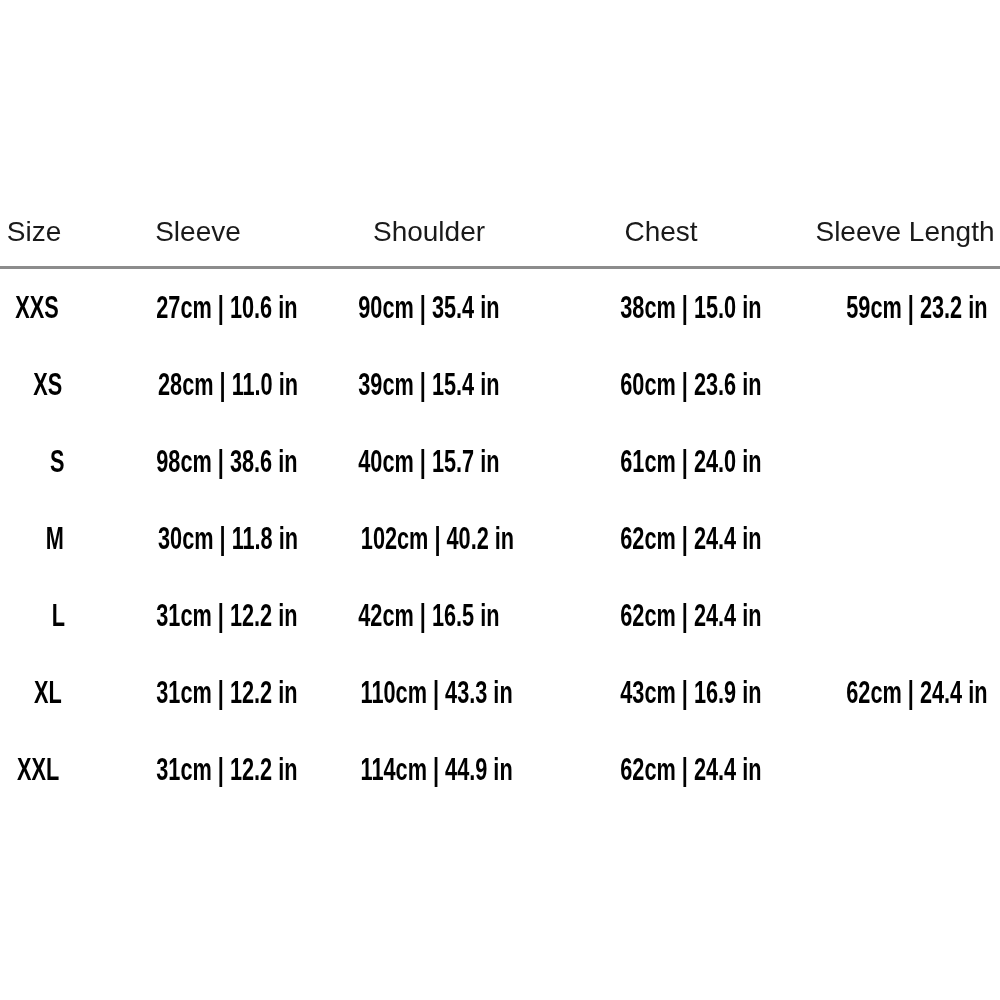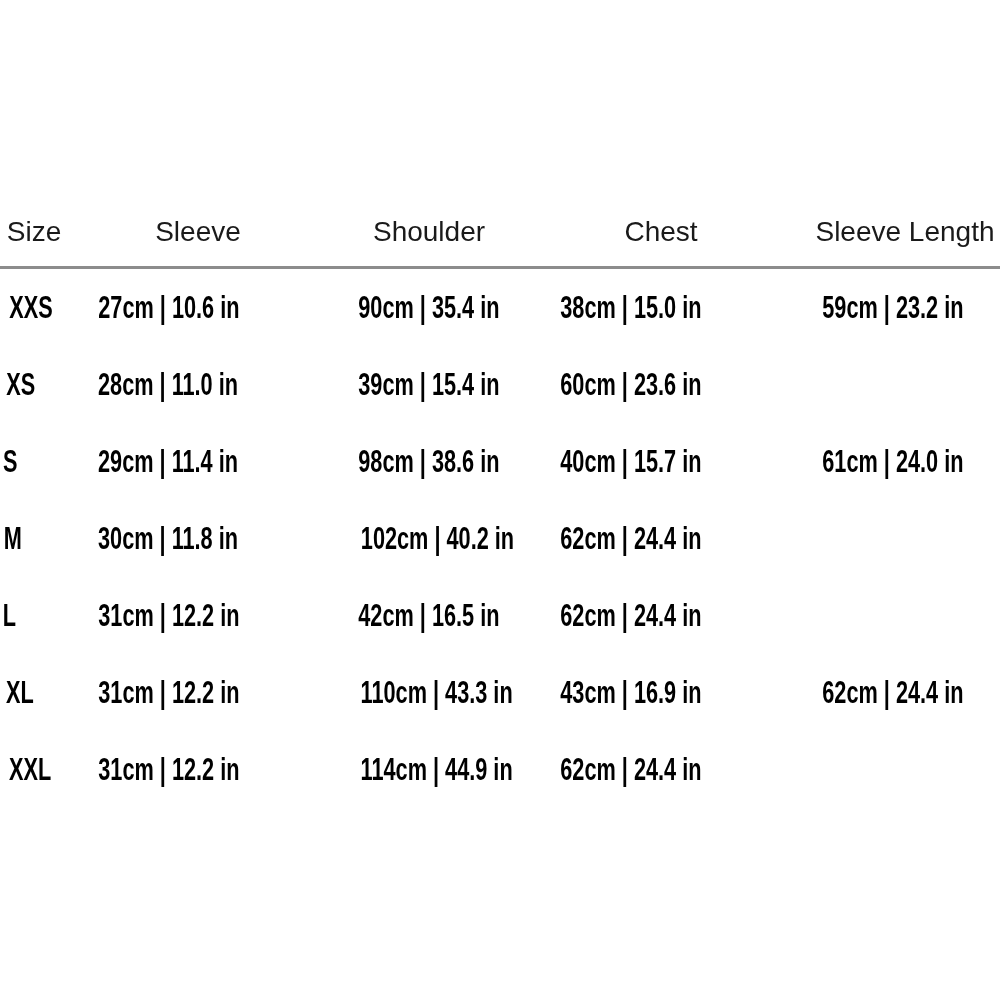--- a/index.html
+++ b/index.html
@@ -39,21 +39,21 @@
     width: 1000px; height: 3px;
     background: #8c8c8c;
   }
   .tbody {
     position: absolute;
     top: 269px; left: 0;
     width: 1018px;
   }
   .trow { height: 77px; }
   .cell {
-    text-align: left;
+    text-align: right;
     color: #000000;
     font-size: 31px;
     font-weight: 700;
     white-space: nowrap;
   }
   .cond {
     display: inline-block;
     transform: scaleX(0.70);
     transform-origin: 50% 50%;
     letter-spacing: 0px;
@@ -87,21 +87,20 @@
 
     <div class="trow grid-row">
       <div class="cell"><span class="cond">XS</span></div>
       <div class="cell"><span class="cond">28cm | 11.0 in</span></div>
       <div class="cell"><span class="cond">39cm | 15.4 in</span></div>
       <div class="cell"><span class="cond">60cm | 23.6 in</span></div>
     </div>
 
     <div class="trow grid-row">
       <div class="cell"><span class="cond">S</span></div>
-      <div class="cell"><span class="cond">29cm | 11.4 in</span></div>
       <div class="cell"><span class="cond">98cm | 38.6 in</span></div>
       <div class="cell"><span class="cond">40cm | 15.7 in</span></div>
       <div class="cell"><span class="cond">61cm | 24.0 in</span></div>
     </div>
 
     <div class="trow grid-row">
       <div class="cell"><span class="cond">M</span></div>
       <div class="cell"><span class="cond">30cm | 11.8 in</span></div>
       <div class="cell"><span class="cond">102cm | 40.2 in</span></div>
       <div class="cell"><span class="cond">62cm | 24.4 in</span></div>

